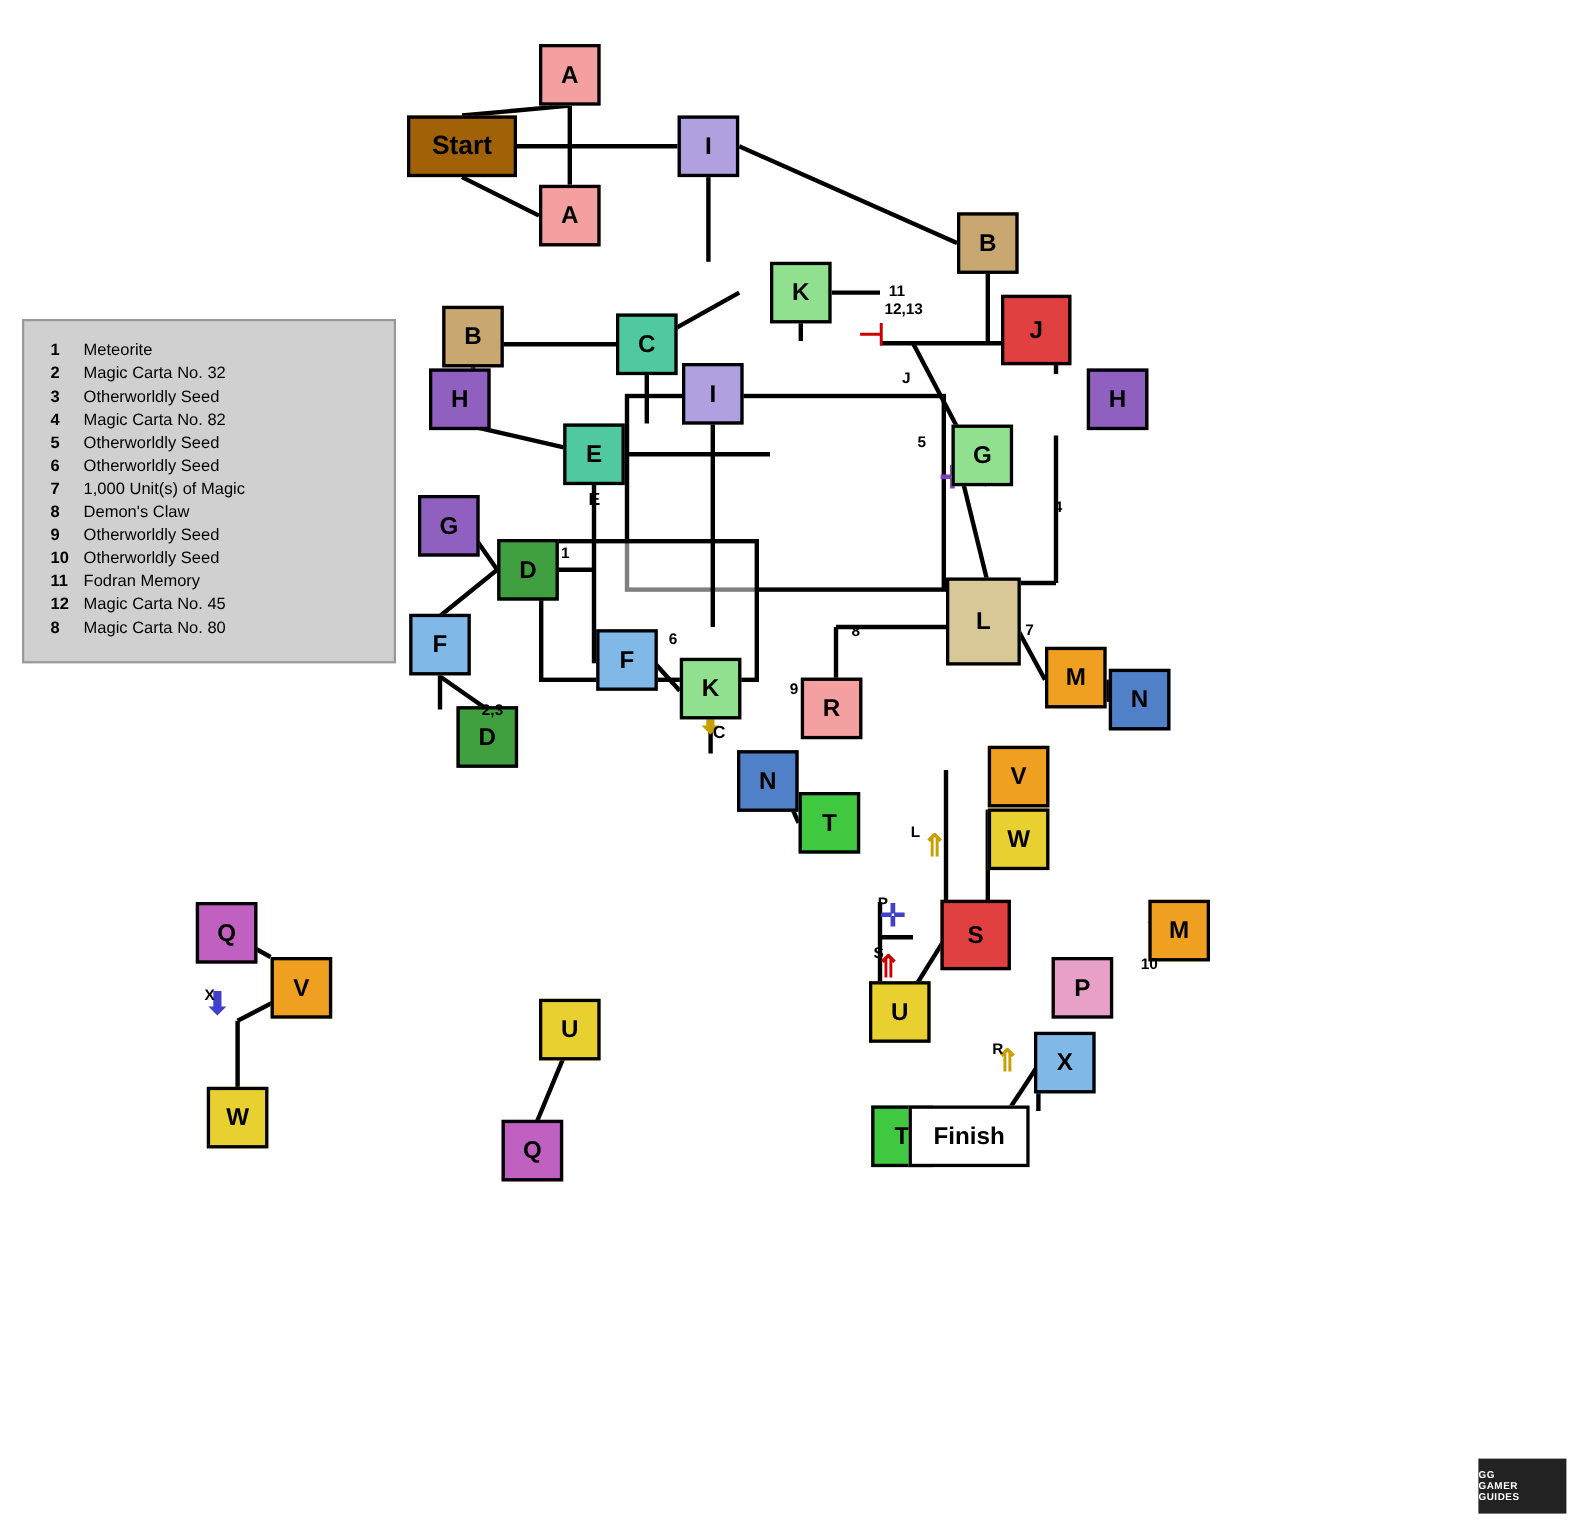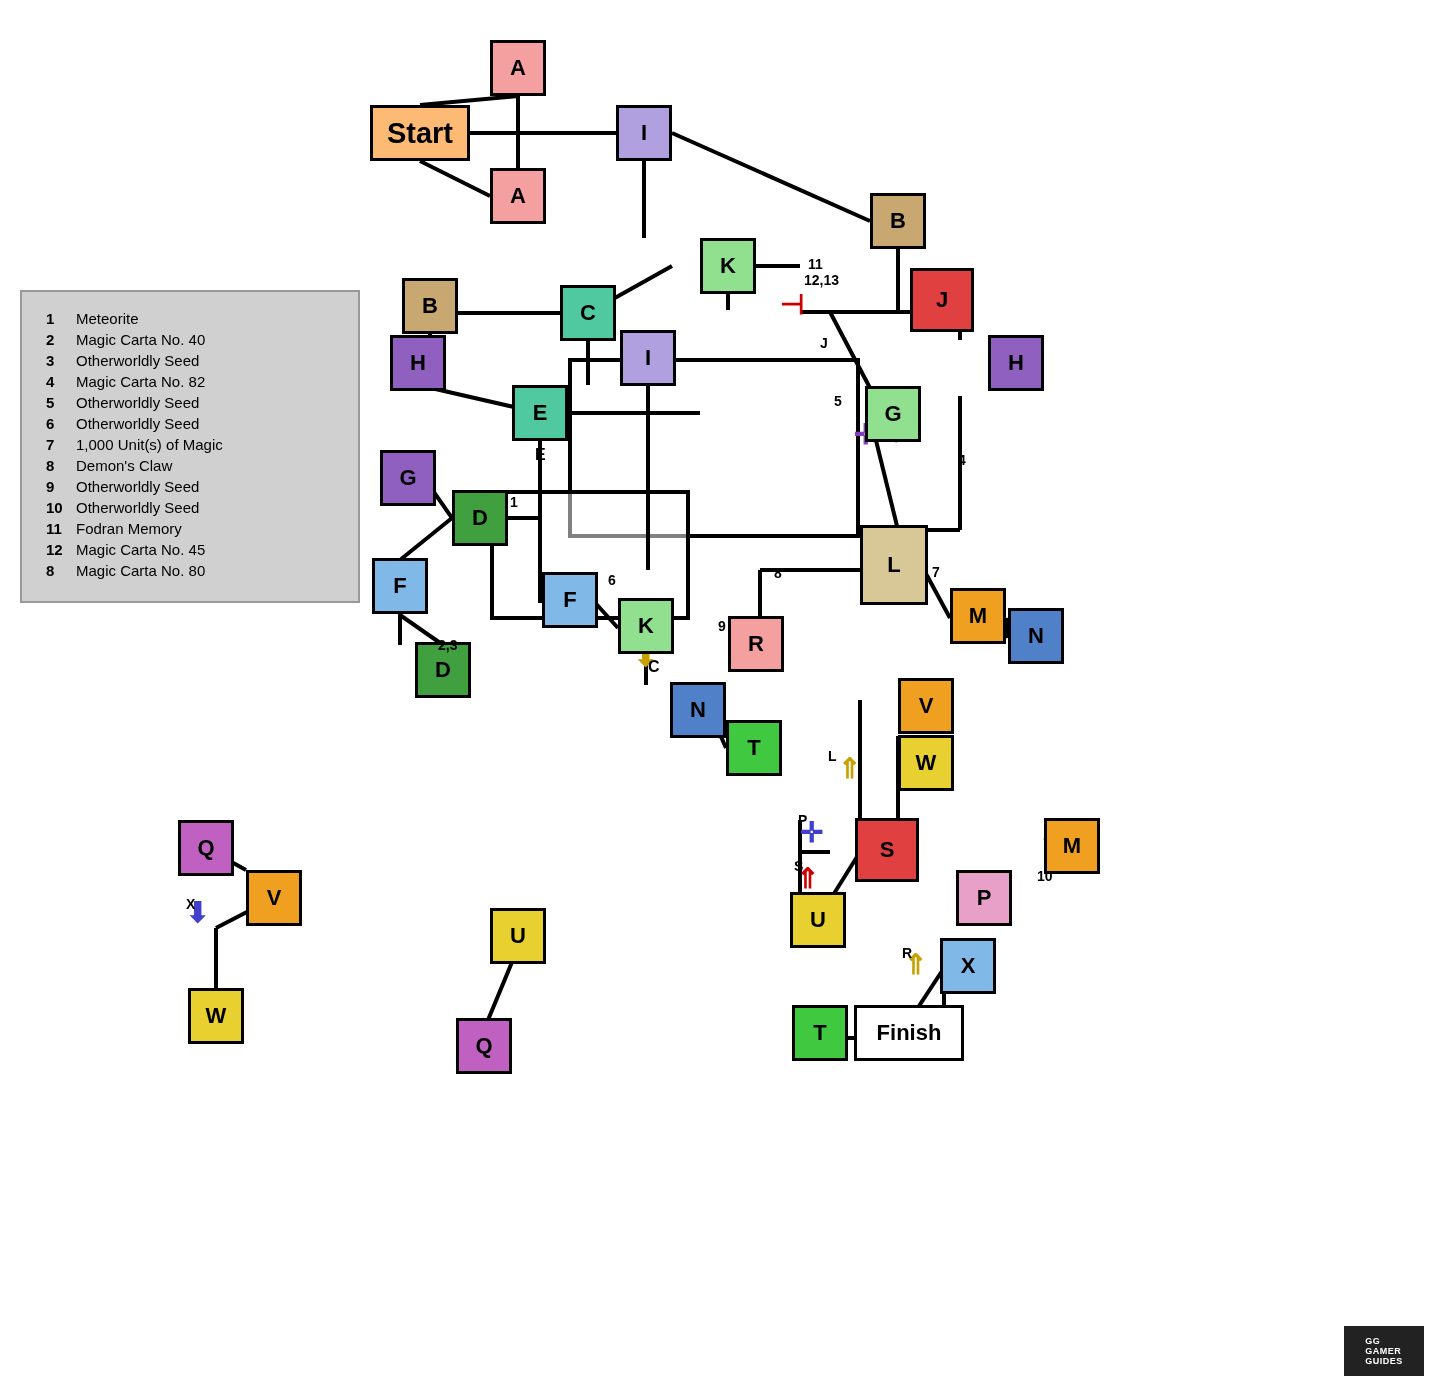--- a/index.html
+++ b/index.html
@@ -70,21 +70,21 @@
       align-items: center;
       justify-content: center;
       font-size: 22px;
       font-weight: bold;
       border: 3px solid #000;
       color: #000;
     }
 
     .node-sm { width: 56px; height: 56px; }
     .node-md { width: 64px; height: 64px; }
-    .node-start { width: 100px; height: 56px; font-size: 29px; background: #fdba74; }
+    .node-start { width: 100px; height: 56px; font-size: 24px; background: #a16207; }
     .node-finish { width: 110px; height: 56px; font-size: 22px; background: #fff; }
 
     
     .c-pink { background: #f4a0a0; }
     .c-lavender { background: #b0a0e0; }
     .c-tan { background: #c8a870; }
     .c-green-light { background: #90e090; }
     .c-red { background: #e04040; }
     .c-teal { background: #50c8a0; }
     .c-blue-light { background: #80b8e8; }
@@ -134,21 +134,20 @@
     
     .gg-logo {
       position: absolute;
       bottom: 16px;
       right: 16px;
       width: 80px;
       height: 50px;
       background: #222;
       display: flex;
       align-items: center;
-      justify-content: center;
       color: #fff;
       font-size: 10px;
       font-weight: bold;
     }
   </style>
 </head>
 <body>
 
 <div class="map-area">
 
@@ -312,21 +311,21 @@
   <div class="node node-sm c-yellow" style="left:898px; top:735px;">W</div>
 
   <div class="node node-md c-red" style="left:855px; top:818px;">S</div>
 
   <div class="node node-sm c-pink2" style="left:956px; top:870px;">P</div>
 
   <div class="node node-sm c-yellow" style="left:790px; top:892px;">U</div>
 
   <div class="node node-sm c-green-mid" style="left:792px; top:1005px;">T</div>
 
-  <div class="node node-finish" style="left:854px; top:1005px;">Finish</div>
+  <div class="node node-finish" style="left:826px; top:1005px;">Finish</div>
 
   <div class="node node-sm c-blue-light" style="left:940px; top:938px;">X</div>
 
   <div class="node node-sm c-orange2" style="left:1044px; top:818px;">M</div>
 
   <div class="node node-sm c-green-light" style="left:865px; top:386px;">G</div>
 
   <div class="node node-sm c-pink" style="left:728px; top:616px;">R</div>
 
   <div class="node node-sm c-violet" style="left:178px; top:820px;">Q</div>
@@ -366,21 +365,21 @@
 
   <div class="treasure-list">
     <table>
       <tbody>
           <tr>
             <td>1</td>
             <td>Meteorite</td>
           </tr>
       <tr>
             <td>2</td>
-            <td>Magic Carta No. 40</td>
+            <td>Magic Carta No. 32</td>
           </tr>
       <tr>
             <td>3</td>
             <td>Otherworldly Seed</td>
           </tr>
       <tr>
             <td>4</td>
             <td>Magic Carta No. 82</td>
           </tr>
       <tr>

